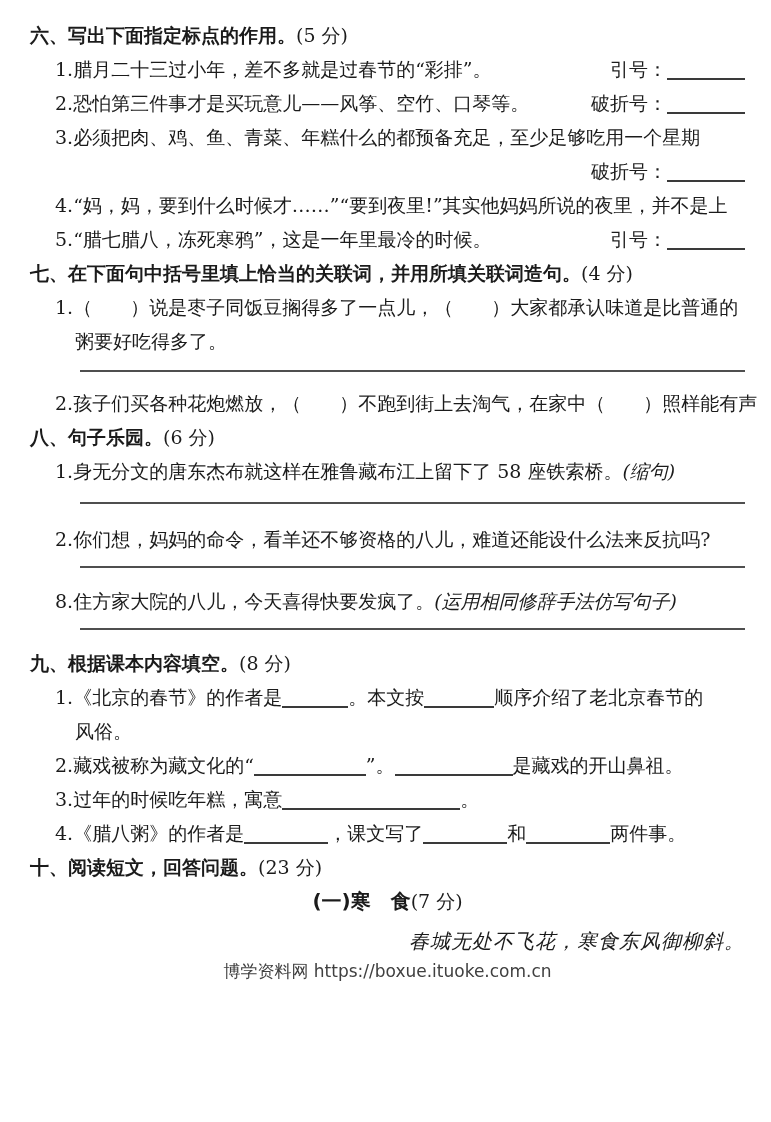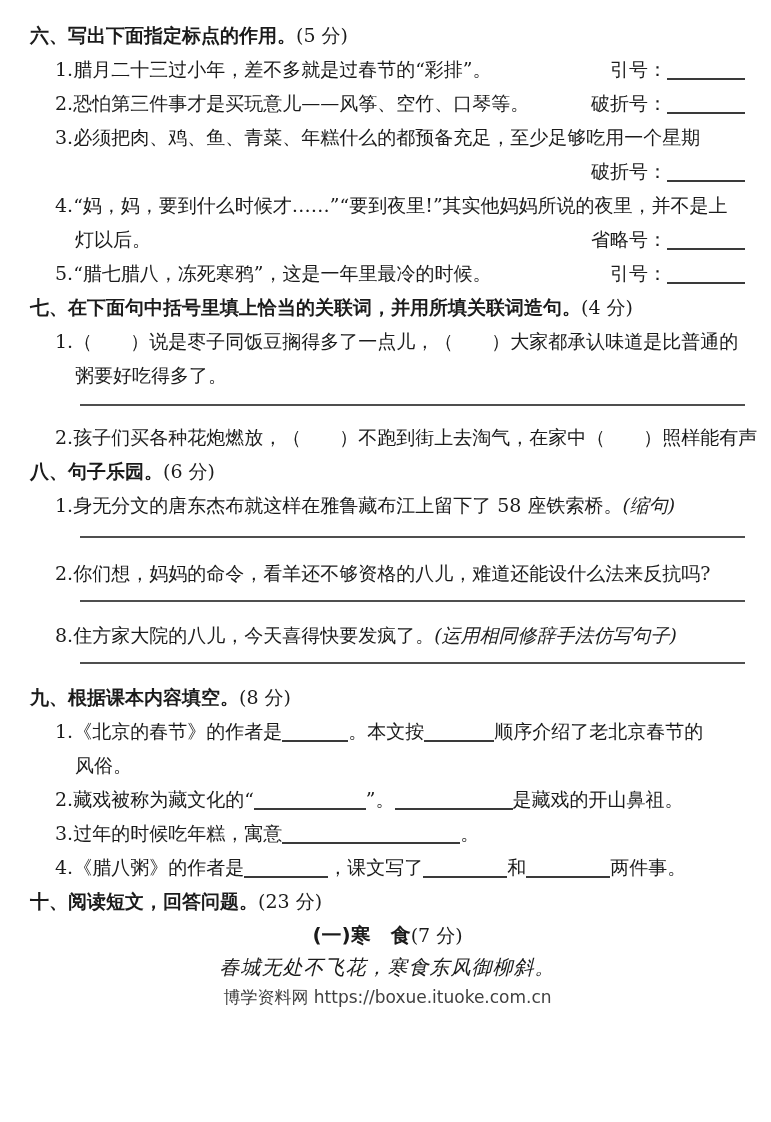--- a/index.html
+++ b/index.html
@@ -17,26 +17,26 @@
   .ind2 { padding-left:45px; }
   .row { display:flex; justify-content:space-between; align-items:baseline; }
   .grp { white-space:nowrap; }
   .blank { display:inline-block; border-bottom:2px solid #3a3a3a; height:14px; vertical-align:-4px; }
   .b66{width:66px} .b70{width:70px} .b78{width:78px} .b84{width:84px}
   .b112{width:112px} .b118{width:118px} .b178{width:178px}
   .rule { height:2px; background:#4f4f4f; width:665px; margin-left:50px; }
   .rule-7  { margin-top:12px; margin-bottom:14px; }
   .rule-8a { margin-top:14px; margin-bottom:18px; }
   .rule-8b { margin-top:10px; margin-bottom:16px; }
-  .kai { font-style:italic; }
+  .kai { font-style:italic;margin-top:8px; }
   .right { text-align:right; }
   .center { text-align:center; }
   .subtitle { font-family:"DejaVu Sans","Liberation Sans",sans-serif; font-weight:700; font-size:20px; line-height:34px; }
   .subtitle .pts { font-family:"DejaVu Serif","Liberation Serif",serif; font-weight:400; font-size:19px; }
-  .poem { font-size:20px; line-height:30px; letter-spacing:1px; }
+  .poem { font-size:20px; line-height:30px; letter-spacing:1px;text-align:right; }
   .watermark { color:#404040; font-family:"DejaVu Sans","Liberation Sans",sans-serif; font-size:17px; line-height:30px; }
 </style>
 </head>
 <body>
 
 <div class="page">
 
   <div>
     <div class="sec-title">
       <span>六、写出下面指定标点的作用。</span><span class="pts">(5 分)</span>
@@ -47,24 +47,20 @@
     </div>
     <div class="line ind1 row">
       <span>2.恐怕第三件事才是买玩意儿——风筝、空竹、口琴等。</span>
       <span class="grp"><span>破折号：</span><span class="blank b78"></span></span>
     </div>
     <div class="line ind1">3.必须把肉、鸡、鱼、青菜、年糕什么的都预备充足，至少足够吃用一个星期</div>
     <div class="line right">
       <span class="grp"><span>破折号：</span><span class="blank b78"></span></span>
     </div>
     <div class="line ind1">4.“妈，妈，要到什么时候才……”“要到夜里!”其实他妈妈所说的夜里，并不是上</div>
-    <div class="line ind2 row">
-      <span>灯以后。</span>
-      <span class="grp"><span>省略号：</span><span class="blank b78"></span></span>
-    </div>
     <div class="line ind1 row">
       <span>5.“腊七腊八，冻死寒鸦”，这是一年里最冷的时候。</span>
       <span class="grp"><span>引号：</span><span class="blank b78"></span></span>
     </div>
   </div>
 
   <div>
     <div class="sec-title">
       <span>七、在下面句中括号里填上恰当的关联词，并用所填关联词造句。</span><span class="pts">(4 分)</span>
     </div>

